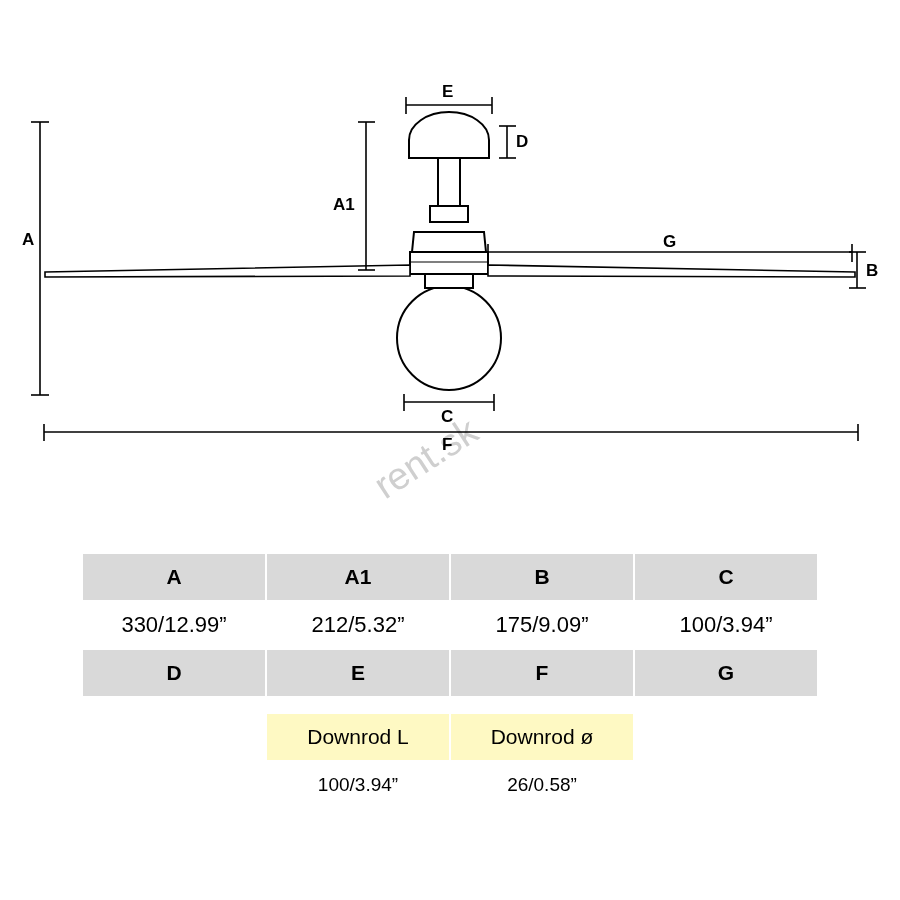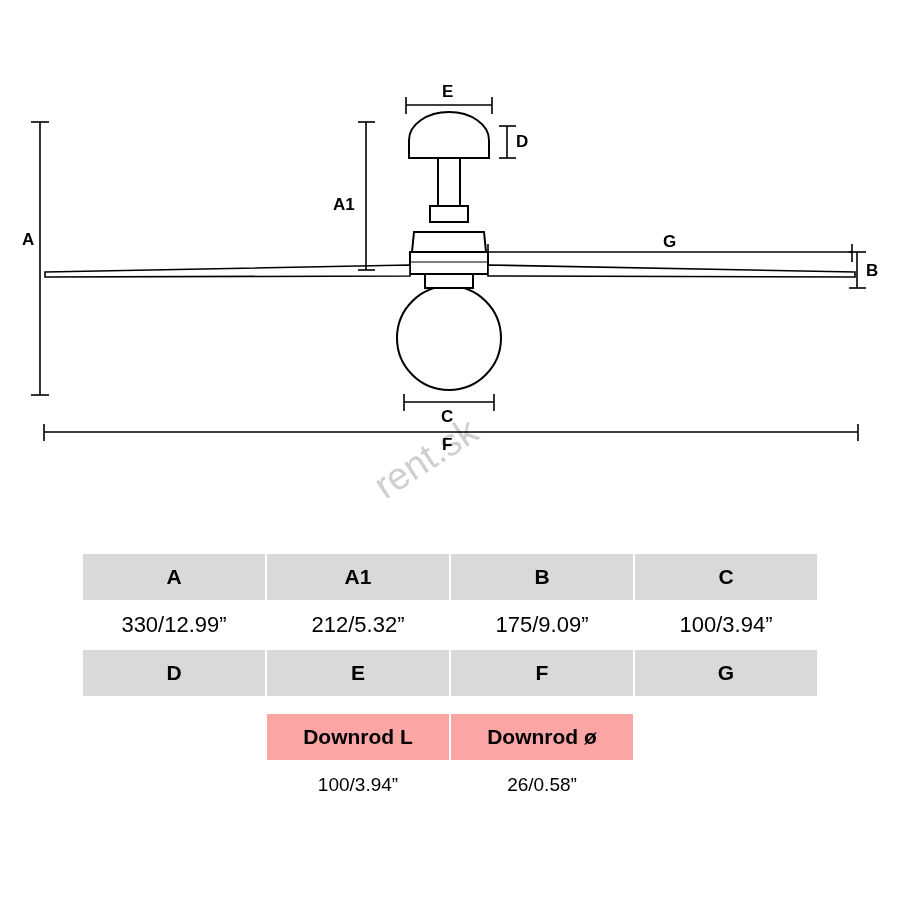--- a/index.html
+++ b/index.html
@@ -87,22 +87,22 @@
     width: 182px;
     height: 46px;
     text-align: center;
     vertical-align: middle;
     font-size: 19px;
     font-family: "Liberation Sans", sans-serif;
     border: 2px solid #ffffff;
     padding: 0;
   }
   table.rodtable td.hdr {
-    background: #fca5a5;
-    font-weight: bold;
+    background: #fef9c3;
+    font-weight: normal;
     font-size: 21px;
   }
 </style>
 </head>
 <body>
 
 <div id="page">
 
   <div id="drawing">
     <svg width="900" height="540" viewBox="0 0 900 540" xmlns="http://www.w3.org/2000/svg">

